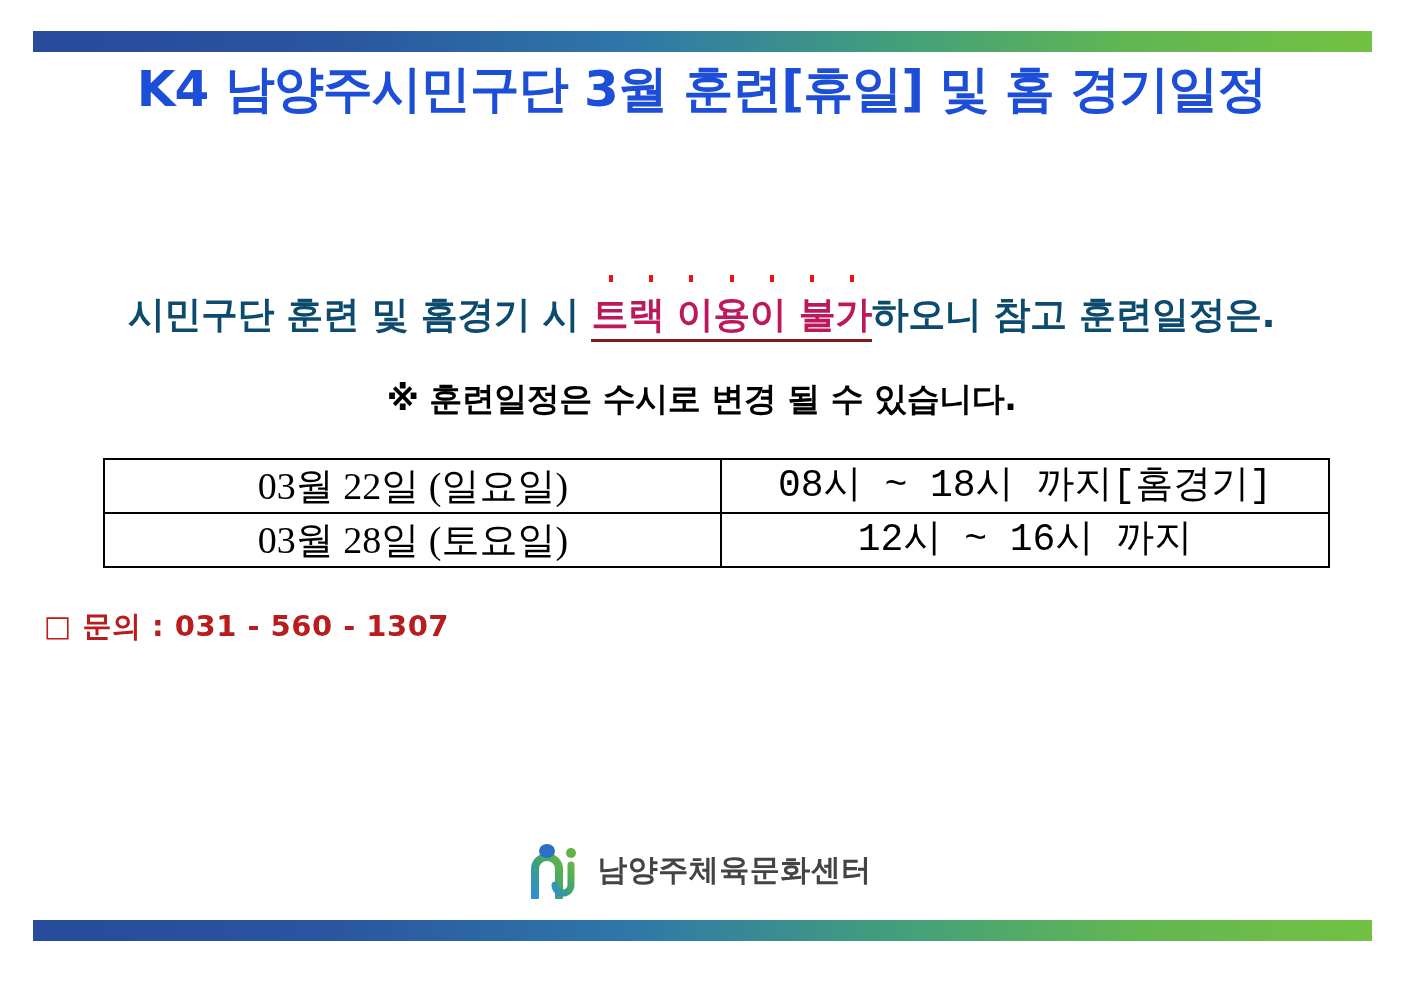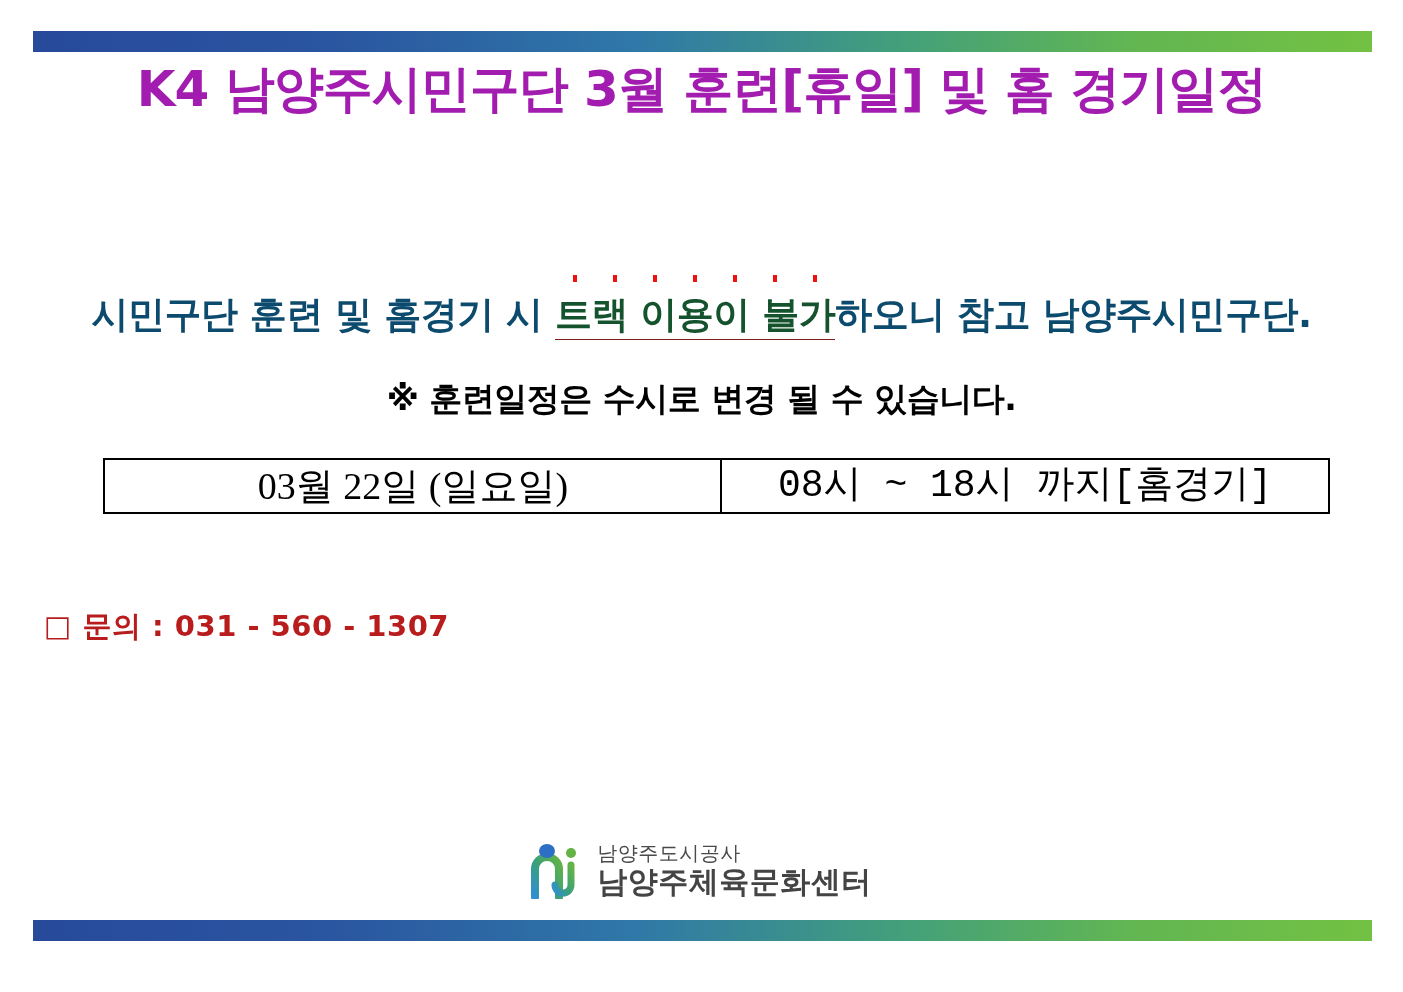--- a/index.html
+++ b/index.html
@@ -32,44 +32,44 @@
     position: absolute;
     top: 58px;
     left: 0;
     width: 1403px;
     text-align: center;
     font-family: "DejaVu Sans", "Liberation Sans", sans-serif;
     font-weight: bold;
     font-size: 50px;
     line-height: 62px;
     letter-spacing: -1px;
-    color: #a21caf;
+    color: #1d4ed8;
     white-space: nowrap;
   }
 
   
   .notice-1 {
     position: absolute;
     top: 292px;
     left: 0;
     width: 1403px;
     text-align: center;
     font-family: "DejaVu Sans", "Liberation Sans", sans-serif;
     font-weight: bold;
     font-size: 37px;
     line-height: 46px;
     letter-spacing: -0.5px;
     white-space: nowrap;
   }
   .notice-1 .plain { color: #0c4a6e; }
   .emph {
-    color: #14532d;
+    color: #be185d;
     position: relative;
     display: inline-block;
-    border-bottom: 1px solid #7f1d1d;
+    border-bottom: 3px solid #7f1d1d;
     padding-bottom: 1px;
   }
   .emph .dots {
     position: absolute;
     top: -17px;
     left: 0;
     width: 100%;
     display: flex;
     justify-content: space-around;
     pointer-events: none;
@@ -176,30 +176,34 @@
 
 <div class="notice-1">
   <span class="plain">시민구단 훈련 및 홈경기 시 </span><span class="emph"><span class="dots">
         <i></i>
         <i></i>
         <i></i>
         <i></i>
         <i></i>
         <i></i>
         <i></i>
-      </span><span>트랙 이용이 불가</span></span><span class="plain">하오니 참고 남양주시민구단.</span>
+      </span><span>트랙 이용이 불가</span></span><span class="plain">하오니 참고 훈련일정은.</span>
 </div>
 
 <div class="notice-2">※ 훈련일정은 수시로 변경 될 수 있습니다.</div>
 
 <table class="schedule">
   <tbody>
     <tr>
       <td class="col-date">03월 22일 (일요일)</td>
       <td class="col-time">08시 ~ 18시 까지[홈경기]</td>
+    </tr>
+    <tr>
+      <td class="col-date">03월 28일 (토요일)</td>
+      <td class="col-time">12시 ~ 16시 까지</td>
     </tr>
   </tbody>
 </table>
 
 <div class="contact">□ 문의 : 031 - 560 - 1307</div>
 
 <div class="logo">
   <svg class="logo-mark" viewBox="0 0 54 58">
     <defs>
       <linearGradient id="gmark" x1="0" y1="1" x2="1" y2="0">
@@ -211,18 +215,17 @@
 
     <path d="M4 56 L4 28 A12 12 0 0 1 28 28 L28 56" fill="none" stroke="url(#gmark)" stroke-width="8" stroke-linecap="round"></path>
 
     <path d="M40 24 L40 44 A8 8 0 0 1 32 52 A8 8 0 0 1 24 44" fill="none" stroke="url(#gmark)" stroke-width="7" stroke-linecap="round"></path>
 
     <ellipse cx="16" cy="10" rx="8" ry="7" fill="#2c6fc4"></ellipse>
 
     <circle cx="40" cy="12" r="5" fill="#63b445"></circle>
   </svg>
   <div class="logo-text">
-    <div class="logo-org">남양주도시공사</div>
     <div class="logo-name">남양주체육문화센터</div>
   </div>
 </div>
 
 <div class="bar bar-bottom"></div>
 
 </body></html>

